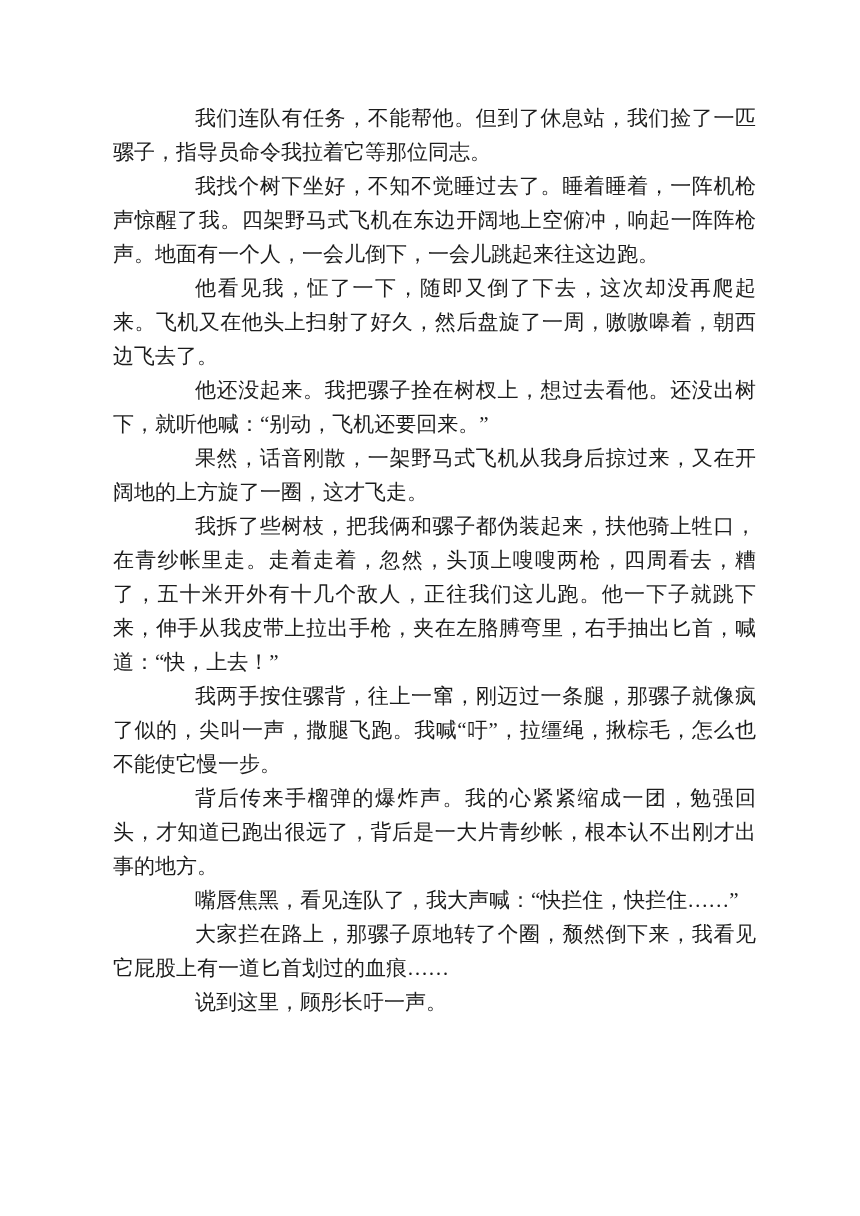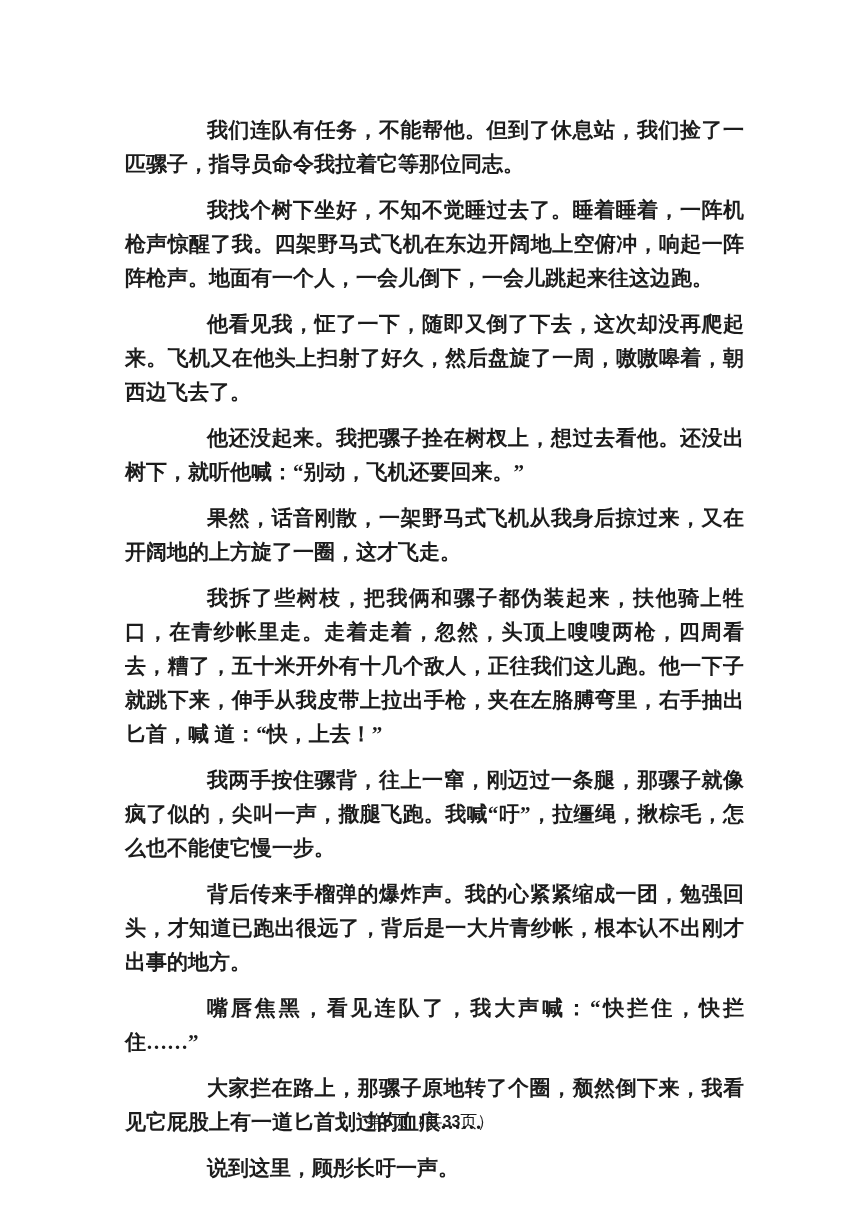--- a/index.html
+++ b/index.html
@@ -20,24 +20,23 @@
     position: absolute;
     left: 113px;
     top: 101px;
     width: 643px;
     font-size: 21px;
     line-height: 34px;
     text-align: justify;
     letter-spacing: 0;
   }
   .para {
-    margin: 12px;
+    margin: 0;
     padding: 0;
     text-indent: 82px;
-    font-weight: bold;
   }
   .underline {
     text-decoration: underline;
     text-underline-offset: 4px;
   }
   .doc-footer {
     position: absolute;
     left: 0;
     top: 1110px;
     width: 860px;
@@ -63,16 +62,13 @@
     <p class="para">果然，话音刚散，一架野马式飞机从我身后掠过来，又在开阔地的上方旋了一圈，这才飞走。</p>
     <p class="para">我拆了些树枝，把我俩和骡子都伪装起来，扶他骑上牲口，在青纱帐里走。走着走着，忽然，头顶上嗖嗖两枪，四周看去，糟了，五十米开外有十几个敌人，正往我们这儿跑。他一下子就跳下来，伸手从我皮带上拉出手枪，夹在左胳膊弯里，右手抽出匕首，喊 道：“快，上去！”</p>
     <p class="para">我两手按住骡背，往上一窜，刚迈过一条腿，那骡子就像疯了似的，尖叫一声，撒腿飞跑。我喊“吁”，拉缰绳，揪棕毛，怎么也不能使它慢一步。</p>
     <p class="para">背后传来手榴弹的爆炸声。我的心紧紧缩成一团，勉强回头，才知道已跑出很远了，背后是一大片青纱帐，根本认不出刚才出事的地方。</p>
     <p class="para">嘴唇焦黑，看见连队了，我大声喊：“快拦住，快拦住……”</p>
     <p class="para">大家拦在路上，那骡子原地转了个圈，颓然倒下来，我看见它屁股上有一道匕首划过的血痕……</p>
     <p class="para">说到这里，顾彤长吁一声。</p>
 
   </main>
 
-  <footer class="doc-footer">
-    <span>第</span><span class="num">5</span><span>页（共</span><span class="num">33</span><span>页）</span>
-  </footer>
 </div>
 
 </body></html>

